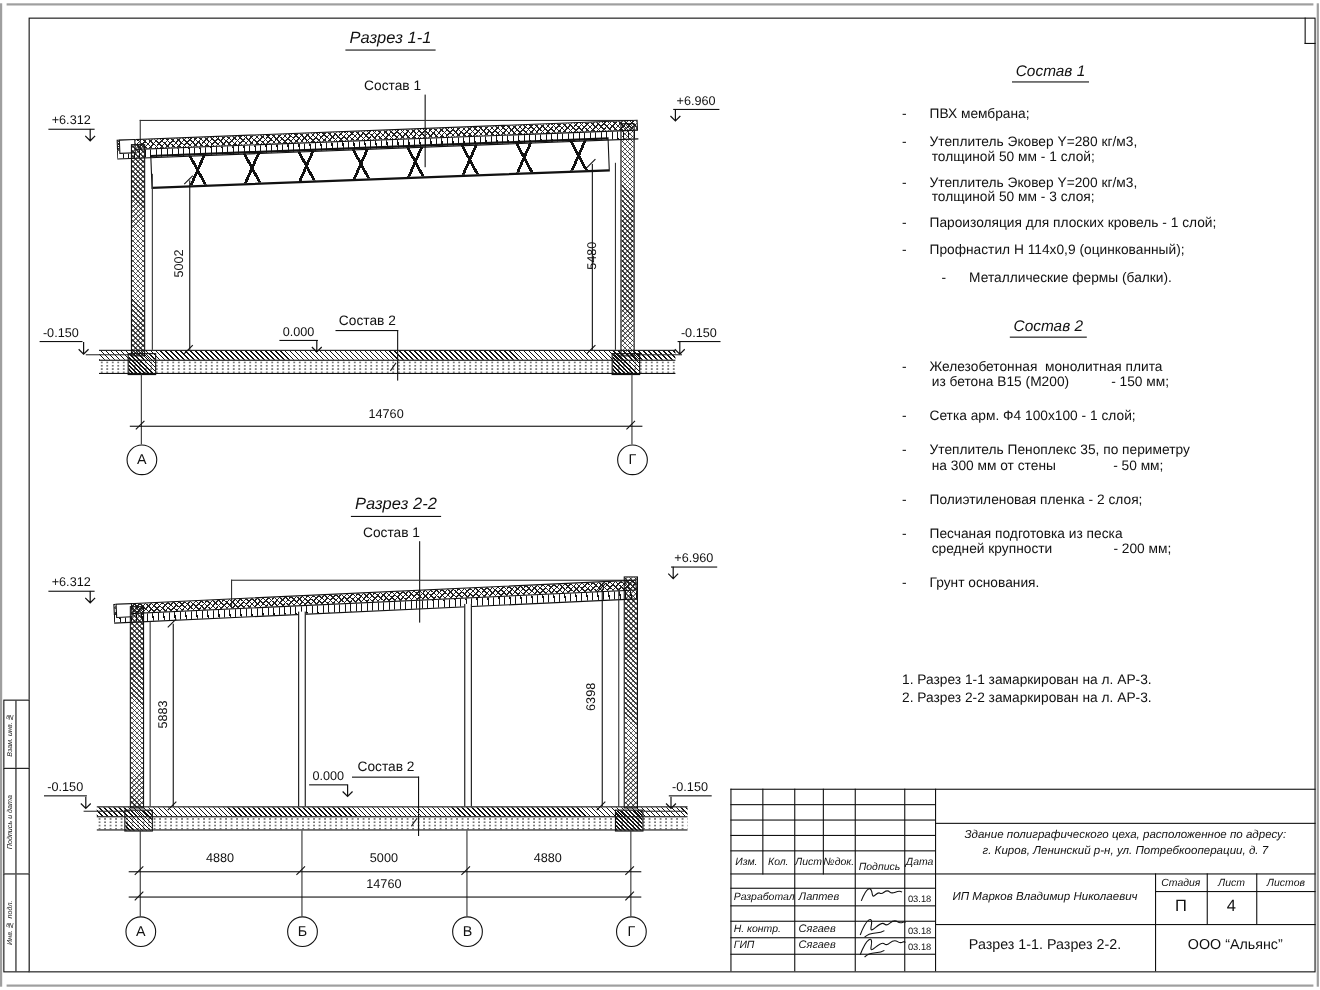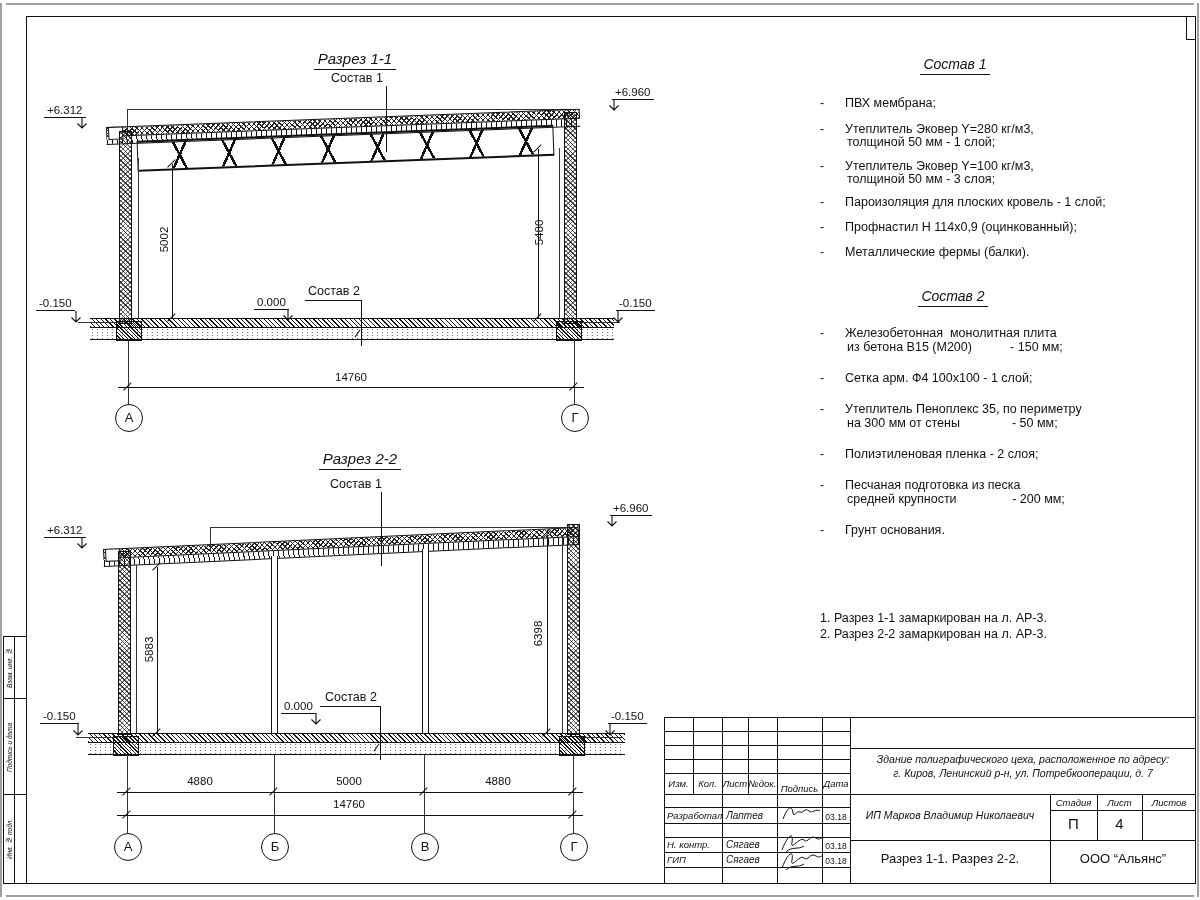--- a/index.html
+++ b/index.html
@@ -76,21 +76,21 @@
   </div>
   <div class="ml-box" style="top:698px;height:96px">
     <div class="ml-in"></div>
     <div class="ml-t">Подпись и дата</div>
   </div>
   <div class="ml-box" style="top:794px;height:88px">
     <div class="ml-in"></div>
     <div class="ml-t">Инв. № подл.</div>
   </div>
 
-  <div class="stitle" style="left:300px;top:50px;width:110px">
+  <div class="stitle" style="left:300px;top:26px;width:110px">
     <span>Разрез 1-1</span></div>
 
   <div class="lbl" style="left:331px;top:72px">Состав 1</div>
   <div class="vl" style="left:386px;top:86px;height:66px"></div>
 
   <div class="etxt" style="left:44px;top:104px">+6.312</div>
   <svg class="sig" style="left:76px;top:117px" width="12" height="13">
       <path d="M6 0 V11 M1.5 6.5 L6 11 L10.5 6.5" fill="none" stroke="#111" stroke-width="1.1"></path>
     </svg>
   <div class="etxt" style="left:612px;top:86px">+6.960</div>
@@ -243,25 +243,25 @@
   <div class="bub" style="left:261px;top:833px">Б</div>
   <div class="bub" style="left:411px;top:833px">В</div>
   <div class="bub" style="left:560px;top:833px">Г</div>
 
   <div class="rhead" style="left:900px;top:56px;width:110px">
     <span>Состав 1</span></div>
 
   <div class="lbl" style="left:820px;top:97px"><span class="dash">-</span><span>ПВХ мембрана;</span></div>
   <div class="lbl" style="left:820px;top:123px"><span class="dash">-</span><span>Утеплитель Эковер Y=280 кг/м3,</span></div>
   <div class="lbl" style="left:847px;top:136px">толщиной 50 мм - 1 слой;</div>
-  <div class="lbl" style="left:820px;top:160px"><span class="dash">-</span><span>Утеплитель Эковер Y=100 кг/м3,</span></div>
+  <div class="lbl" style="left:820px;top:160px"><span class="dash">-</span><span>Утеплитель Эковер Y=200 кг/м3,</span></div>
   <div class="lbl" style="left:847px;top:173px">толщиной 50 мм - 3 слоя;</div>
   <div class="lbl" style="left:820px;top:196px"><span class="dash">-</span><span>Пароизоляция для плоских кровель - 1 слой;</span></div>
   <div class="lbl" style="left:820px;top:221px"><span class="dash">-</span><span>Профнастил Н 114х0,9 (оцинкованный);</span></div>
-  <div class="lbl" style="left:820px;top:246px"><span class="dash">-</span><span>Металлические фермы (балки).</span></div>
+  <div class="lbl" style="left:856px;top:246px"><span class="dash">-</span><span>Металлические фермы (балки).</span></div>
 
   <div class="rhead" style="left:898px;top:288px;width:110px">
     <span>Состав 2</span></div>
 
   <div class="lbl" style="left:820px;top:327px"><span class="dash">-</span><span>Железобетонная  монолитная плита</span></div>
   <div class="lbl" style="left:847px;top:341px">из бетона В15 (М200)           - 150 мм;</div>
   <div class="lbl" style="left:820px;top:372px"><span class="dash">-</span><span>Сетка арм. Ф4 100х100 - 1 слой;</span></div>
   <div class="lbl" style="left:820px;top:403px"><span class="dash">-</span><span>Утеплитель Пеноплекс 35, по периметру</span></div>
   <div class="lbl" style="left:847px;top:417px">на 300 мм от стены               - 50 мм;</div>
   <div class="lbl" style="left:820px;top:448px"><span class="dash">-</span><span>Полиэтиленовая пленка - 2 слоя;</span></div>

